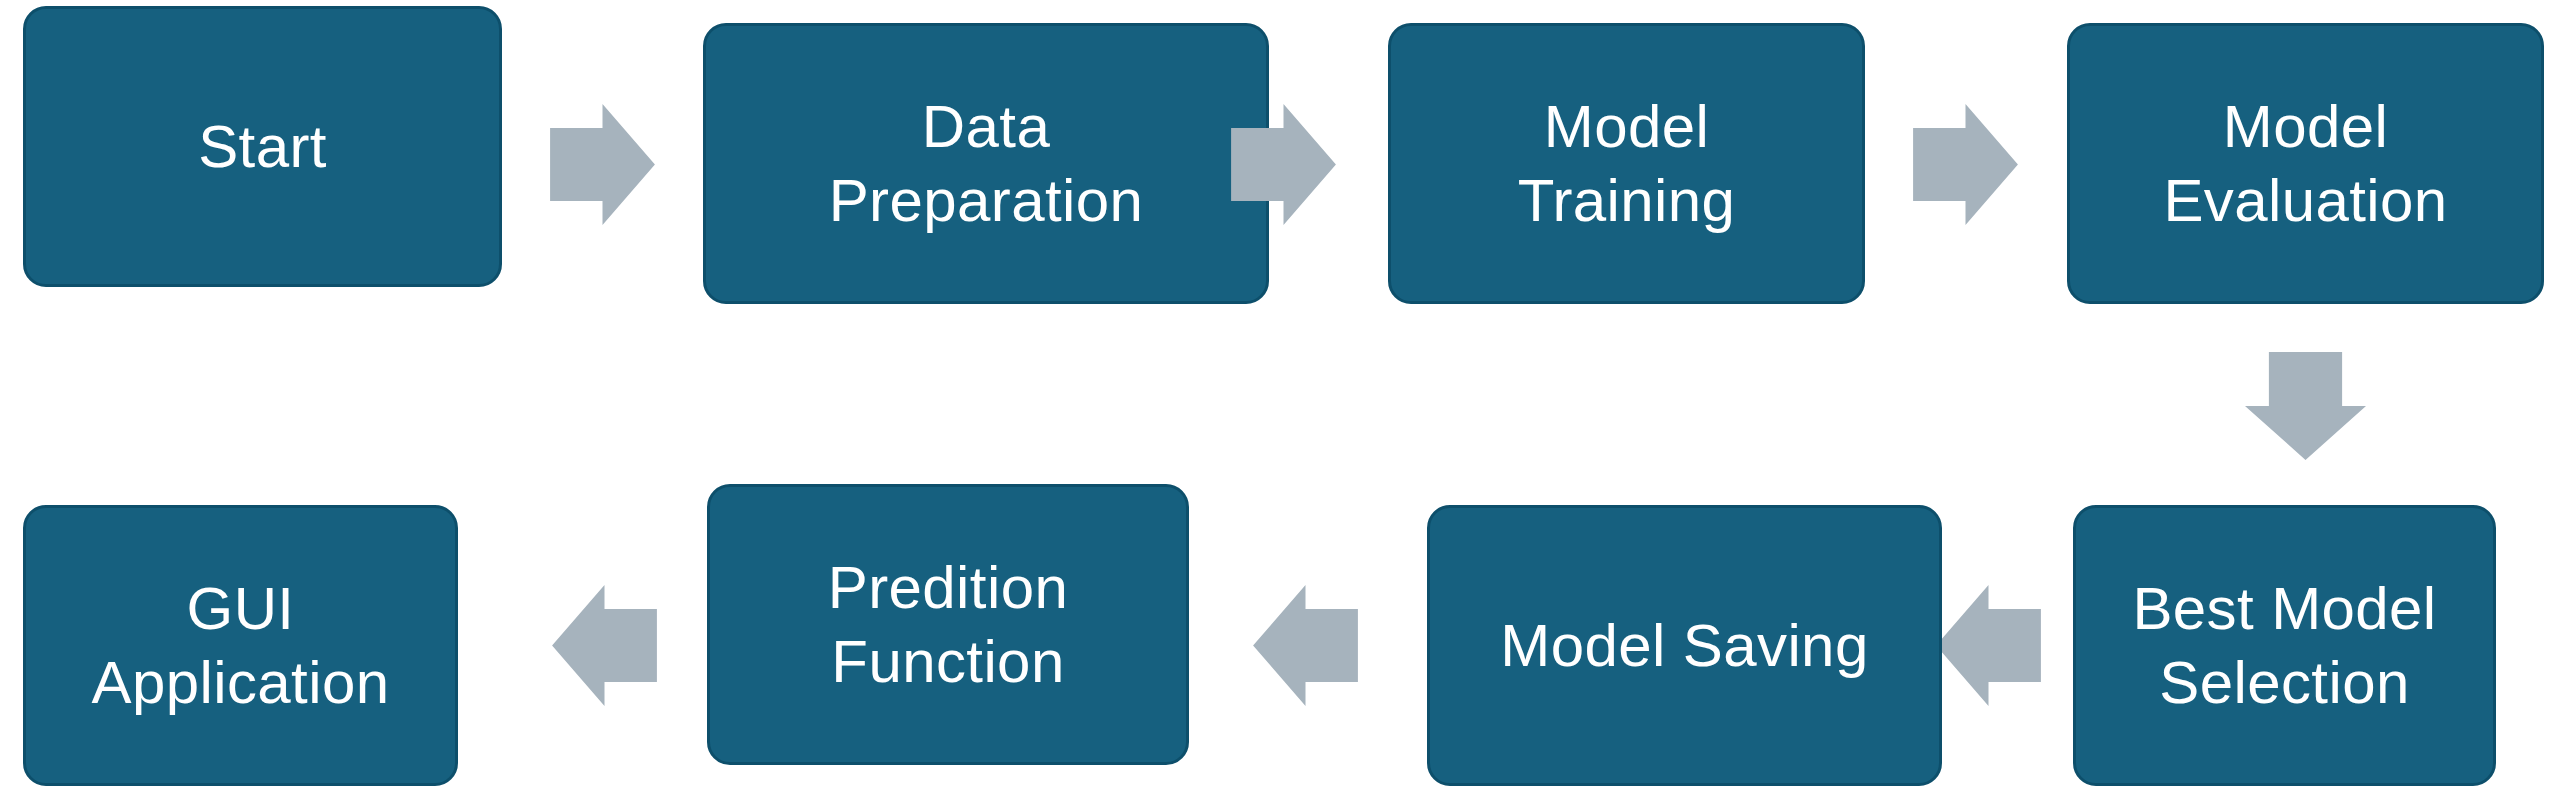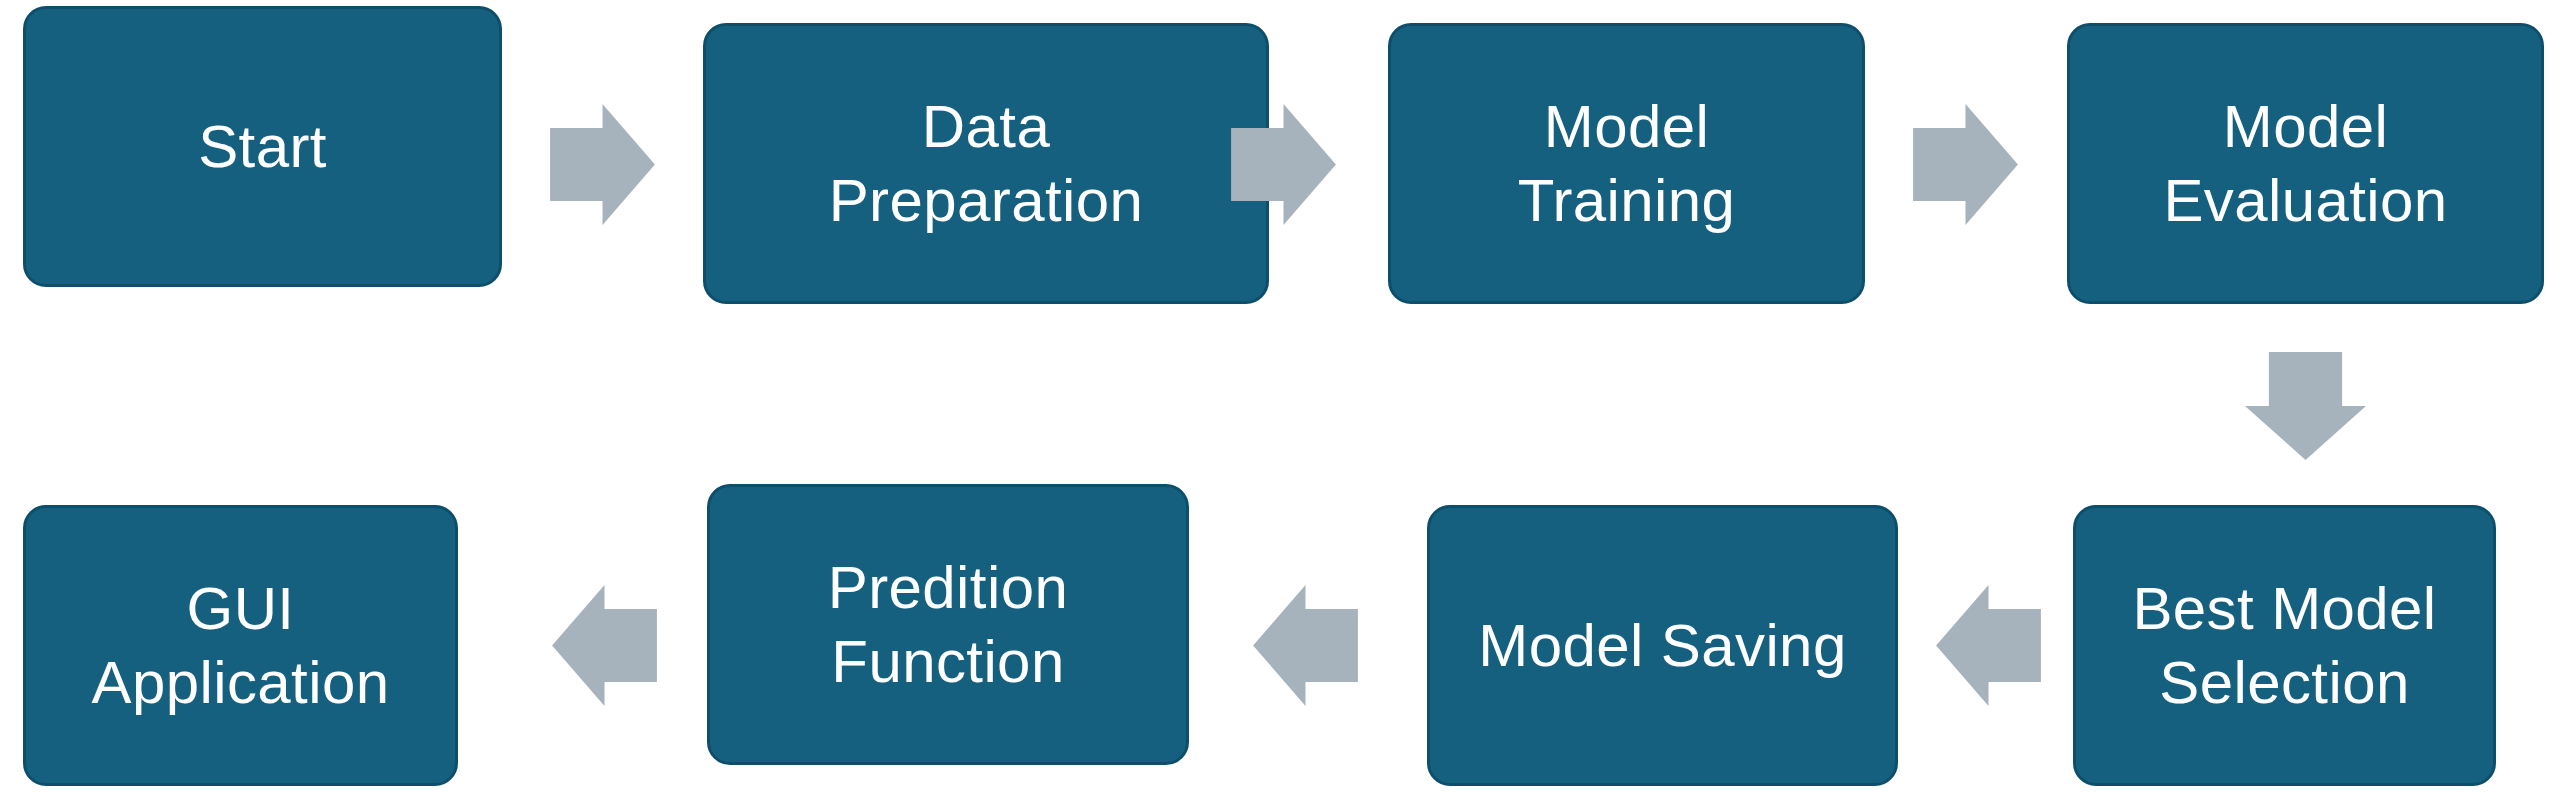--- a/index.html
+++ b/index.html
@@ -38,21 +38,21 @@
   .arrow-h { width: 105px; height: 121px; }
   .arrow-v { width: 121px; height: 108px; }
 
   
   .pos-s0 { left: 23px;   top: 6px;  width: 479px; }
   .pos-s1 { left: 703px;  top: 23px;  width: 566px; }
   .pos-s2 { left: 1388px; top: 23px;  width: 477px; }
   .pos-s3 { left: 2067px; top: 23px;  width: 477px; }
   
   .pos-s4 { left: 2073px; top: 505px; width: 423px; }
-  .pos-s5 { left: 1427px; top: 505px; width: 471px; }
+  .pos-s5 { left: 1427px; top: 505px; width: 515px; }
   .pos-s6 { left: 707px;  top: 484px; width: 482px; }
   .pos-s7 { left: 23px;   top: 505px; width: 435px; }
 
   
   .pos-a0 { left: 550px;  top: 104px; }
   .pos-a1 { left: 1231px; top: 104px; }
   .pos-a2 { left: 1913px; top: 104px; }
   .pos-ad { left: 2245px; top: 352px; }
   .pos-a4 { left: 1936px; top: 585px; }
   .pos-a5 { left: 1253px; top: 585px; }

